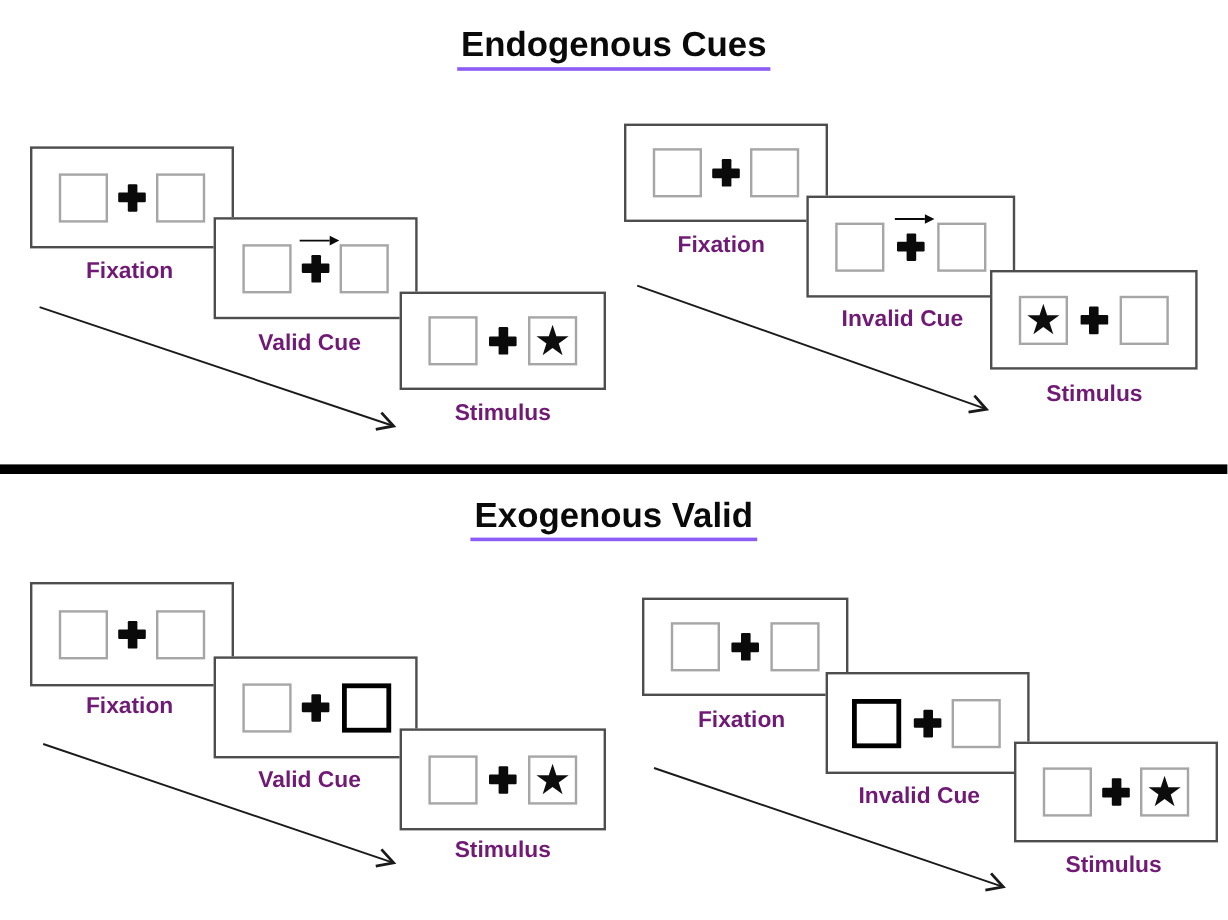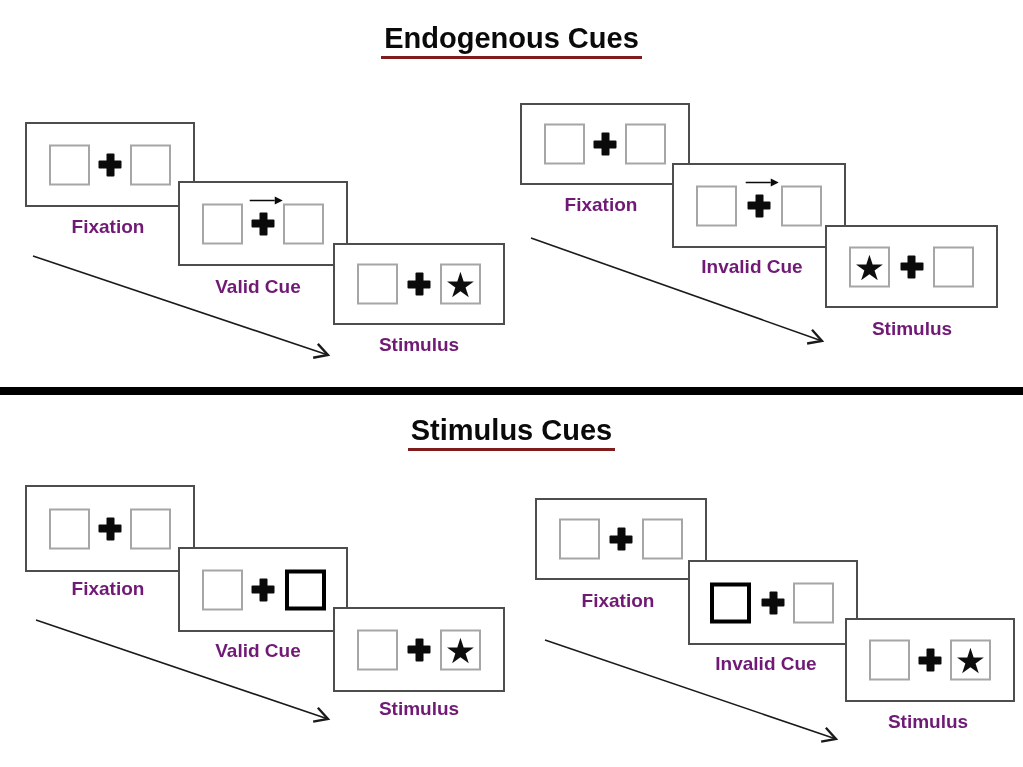--- a/index.html
+++ b/index.html
@@ -1,21 +1,21 @@
 <!DOCTYPE html>
 <html><head>
 <meta charset="utf-8">
 <style>
   html,body{margin:0;padding:0;}
   body{font-family:"Liberation Sans",sans-serif;background:#fff;}
   #stage{position:relative;width:1023px;height:767px;background:#fff;overflow:hidden;}
 
   .sec-title{position:absolute;left:0;width:100%;text-align:center;}
   .sec-title span{display:inline-block;font-size:29px;font-weight:bold;color:#0a0a0a;
-    border-bottom:3px solid #7f1d1d;padding:0 3px 1px 3px;letter-spacing:0px;}
+    border-bottom:3px solid #8b5cf6;padding:0 3px 1px 3px;letter-spacing:0px;}
 
   .divider{position:absolute;left:0;top:387px;width:1023px;height:8px;background:#000;}
 
   .panel{position:absolute;background:#fff;border:2px solid #4d4d4d;box-sizing:border-box;}
 
   .sq{position:absolute;top:50%;transform:translateY(-50%);width:37px;height:37px;
       background:#fff;border:2px solid #a6a6a6;box-sizing:content-box;}
   .sq.left{left:22px;}
   .sq.right{right:22px;}
   .sq.bold{width:33px;height:33px;border:4px solid #000;}
@@ -99,21 +99,21 @@
       <span class="star">★</span>
     </div>
     <div class="cross"></div>
     <div class="sq right"></div>
   </div>
   <div class="plabel" style="left:832px;top:318px;">Stimulus</div>
 
   <div class="divider"></div>
 
   <div class="sec-title" style="top:414px;">
-    <span>Stimulus Cues</span>
+    <span>Exogenous Valid</span>
   </div>
 
   <div class="panel" style="left:25px;top:485px;width:170px;height:87px;">
     <div class="sq left"></div>
     <div class="cross"></div>
     <div class="sq right"></div>
   </div>
   <div class="plabel" style="left:28px;top:578px;">Fixation</div>
 
   <div class="panel" style="left:178px;top:547px;width:170px;height:85px;">

